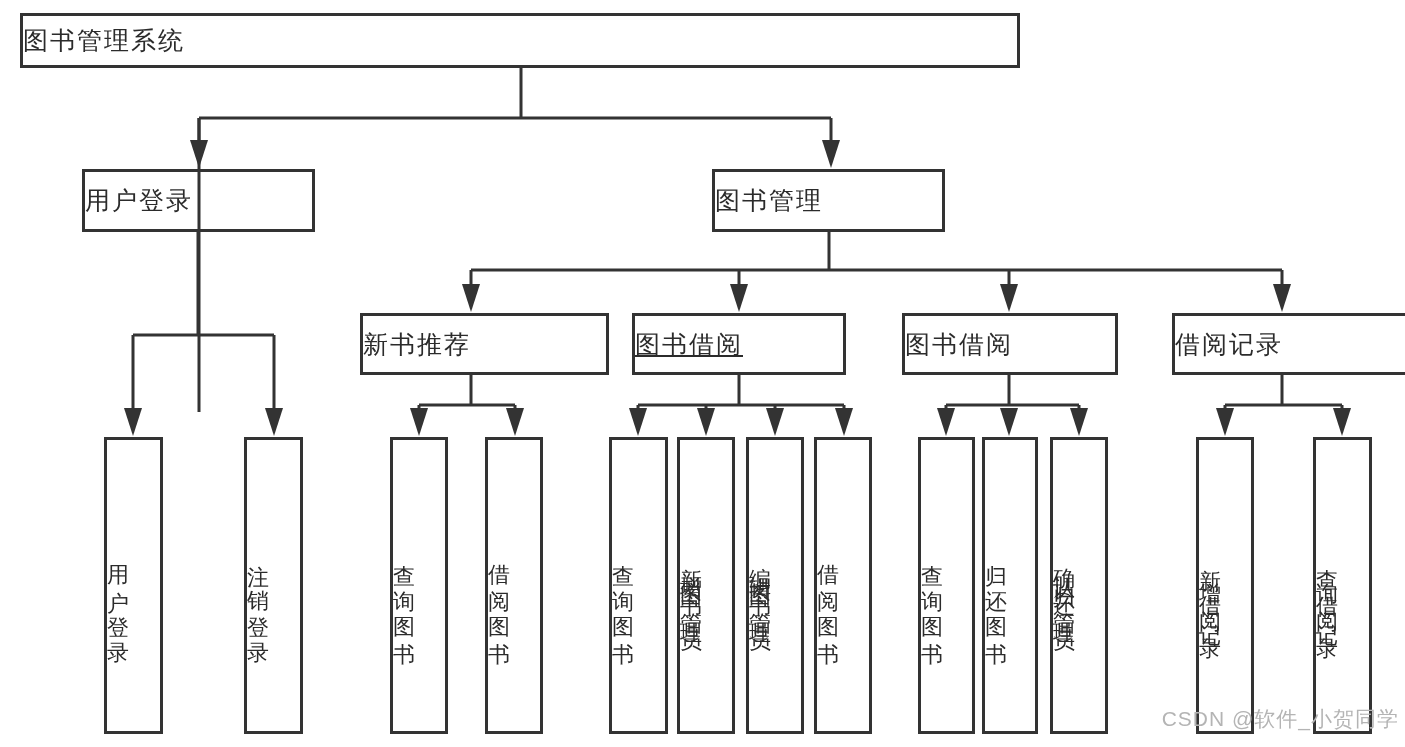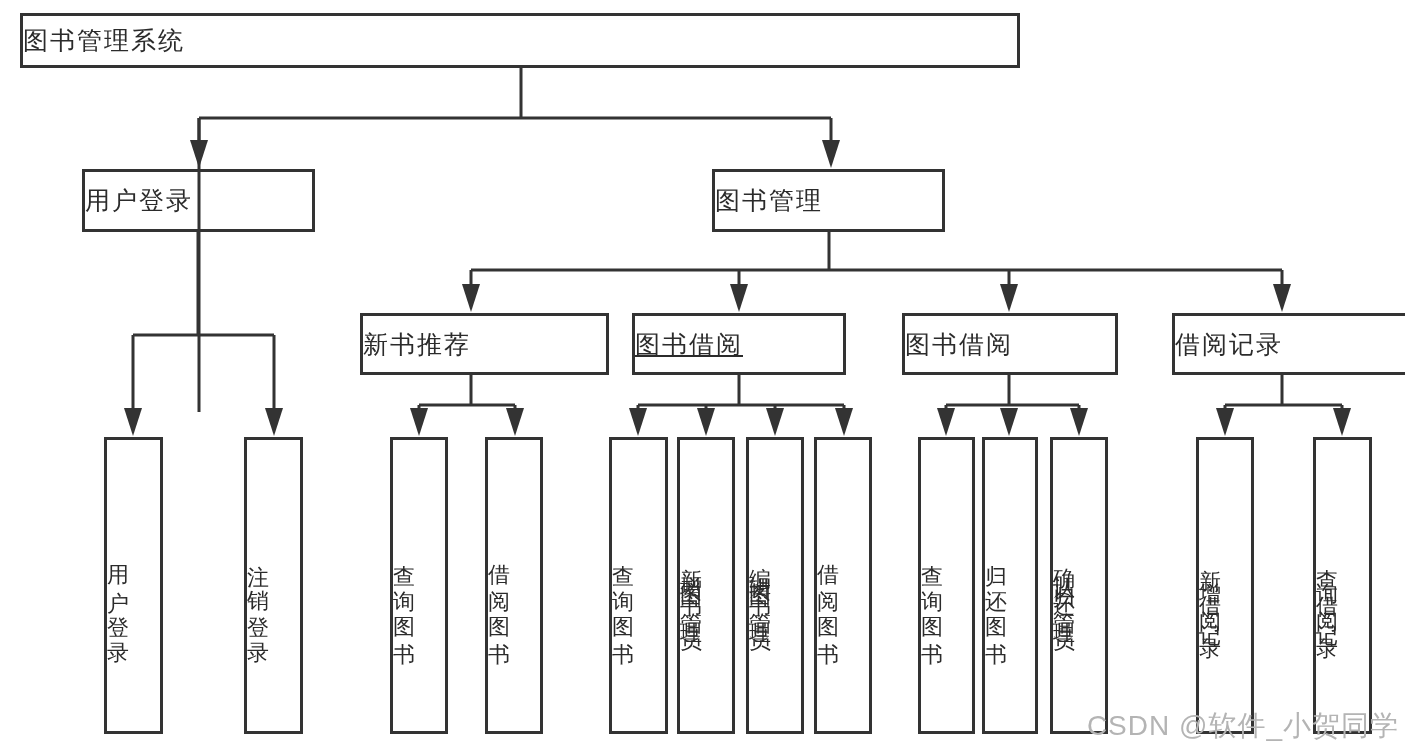--- a/index.html
+++ b/index.html
@@ -25,22 +25,22 @@
   }
   .box.h .htext{font-size:25px;letter-spacing:2px;white-space:nowrap;}
   .vtext{
     writing-mode:vertical-rl;text-orientation:mixed;
     font-size:22px;line-height:1;white-space:nowrap;
   }
   .len4 .vtext{letter-spacing:26px;margin-top:26px;}
   .len6 .vtext{letter-spacing:14px;margin-top:14px;}
   .len9 .vtext{letter-spacing:9px;margin-top:9px;}
   .watermark{
-    position:absolute;right:6px;bottom:2px;z-index:3;
-    font-size:28px;letter-spacing:1px;color:var(--wm);white-space:nowrap;
+    position:absolute;right:6px;bottom:14px;z-index:3;
+    font-size:21px;letter-spacing:1px;color:var(--wm);white-space:nowrap;
   }
 </style>
 </head>
 <body>
 
 <div id="canvas">
 
   <svg class="connectors" width="1405" height="747" viewBox="0 0 1405 747">
 
     <g>

